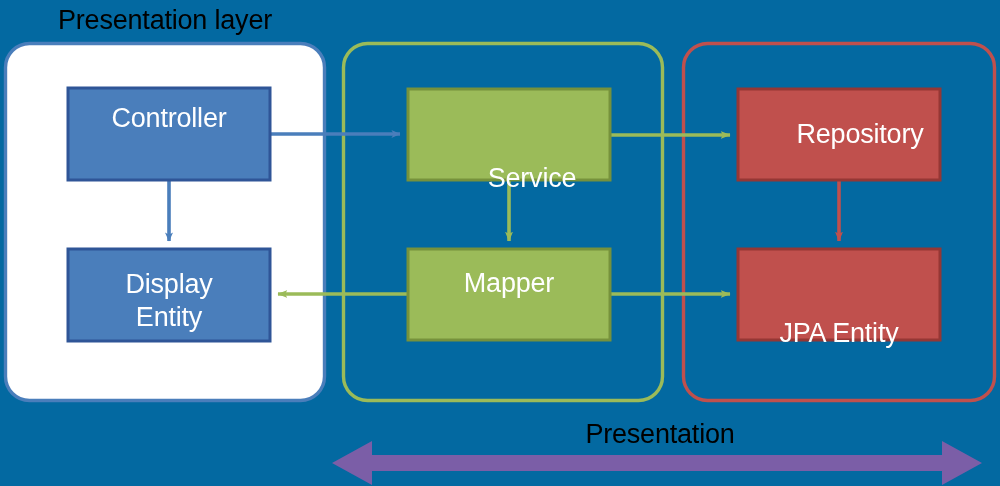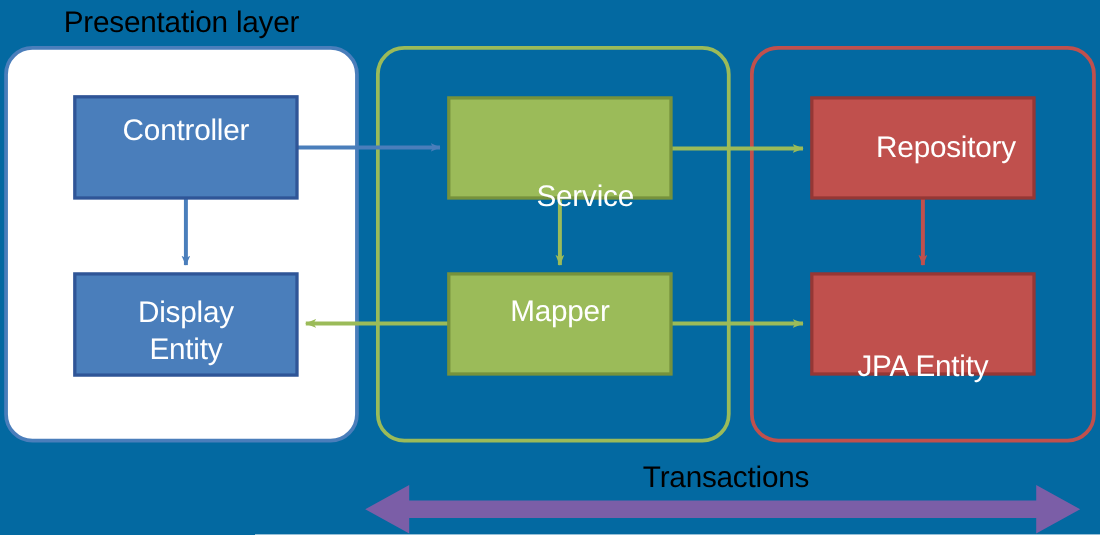--- a/index.html
+++ b/index.html
@@ -155,15 +155,15 @@
   </div>
 
   <div class="node-label" style="left:738px; top:89px; width:244px; height:91px;">
     <span>Repository</span>
   </div>
 
   <div class="node-label" style="left:738px; top:249px; width:202px; height:114px;margin-top:27px;">
     <span>JPA Entity</span>
   </div>
 
-  <div class="transactions-label" style="left:330px; top:418px; width:660px;">Transactions</div>
+  <div class="transactions-label" style="left:330px; top:418px; width:660px;">Presentation</div>
 
 </div>
 
 </body></html>

